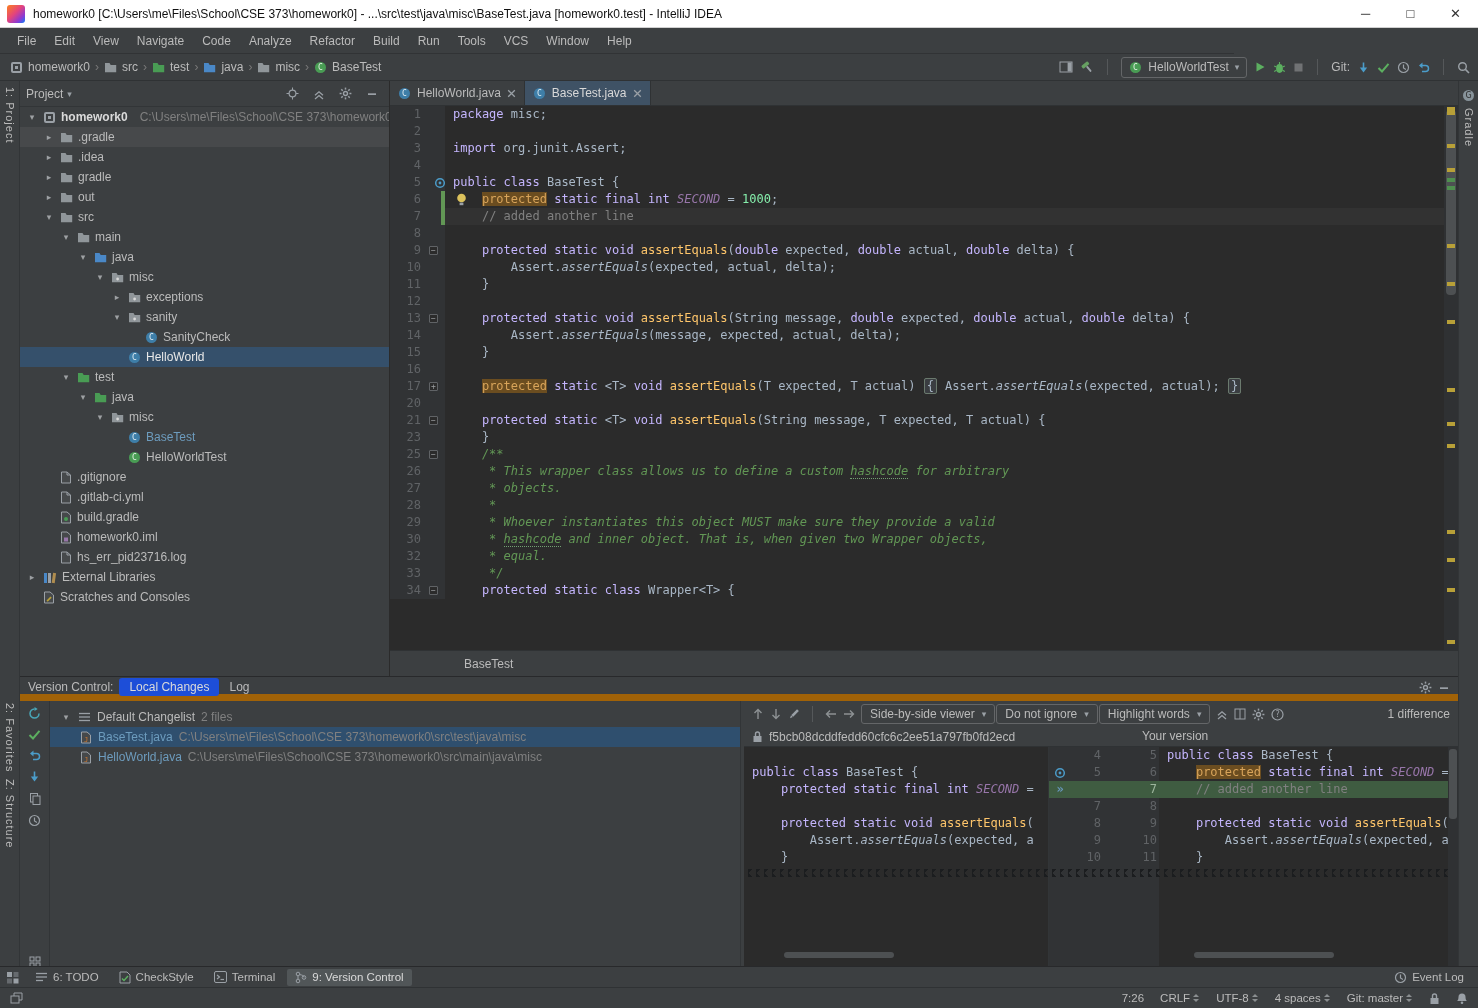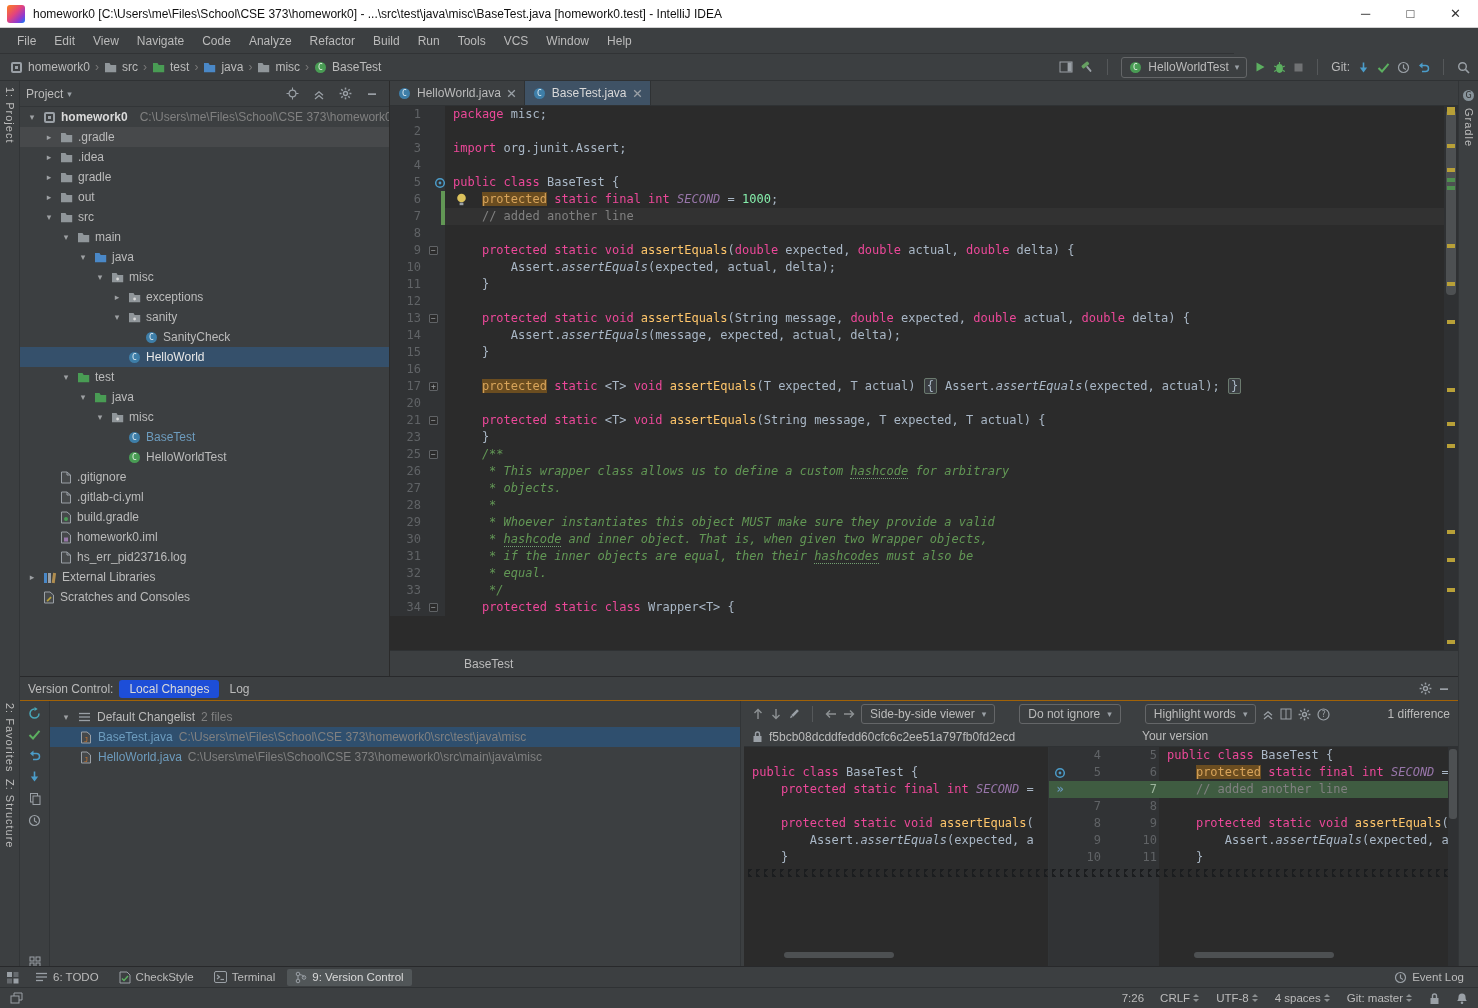--- a/index.html
+++ b/index.html
@@ -56,35 +56,35 @@
  font-family:"DejaVu Sans Mono",monospace;font-size:12px}
 .cl{display:flex;height:17px;line-height:17px;white-space:pre}
 .cl .ln{width:36px;flex:none;text-align:right;color:#606366;background:#313335;padding-right:5px}
 .cl .fld{width:15px;flex:none;background:#313335;text-align:center}
 .fbox{display:inline-block;width:9px;height:9px;border:1px solid #606366;border-radius:1px;
  font-size:8px;line-height:7px;color:#9da0a3;background:#2b2b2b;vertical-align:middle}
 .cl .cbar{width:4px;flex:none;background:#313335}
 .cl .cbar.chg{background:#629755}
 .cl .codeln{flex:1;padding-left:8px;background:#2b2b2b}
 .cl.caret .codeln{background:#323232}
-.tk-kw{color:#ec4899}.tk-tx{color:#a9b7c6}.tk-nm{color:#86efac}.tk-cm{color:#808080}
+.tk-kw{color:#c4b5fd}.tk-tx{color:#a9b7c6}.tk-nm{color:#86efac}.tk-cm{color:#808080}
 .tk-dc{color:#629755;font-style:italic}
 .tk-dcu{color:#629755;font-style:italic;border-bottom:1px dotted #72a072}
 .tk-mt{color:#ffc66b}.tk-itx{color:#a9b7c6;font-style:italic}
 .tk-fd{color:#9876aa;font-style:italic}
 .tk-hl{color:#d8a45a;background:#6b4d20}
 .tk-fb{color:#a9b7c6;background:#3a3d41;border:1px solid #6b7a6e;border-radius:2px;padding:0 2px;margin:0 1px}
 #editor-vscroll{position:absolute;right:0;top:25px;width:14px;bottom:26px;background:#2f3133}
 #editor-thumb{position:absolute;left:2px;top:4px;width:10px;height:185px;background:#4d5052;border-radius:4px}
 .mark{position:absolute;left:3px;width:8px;height:4px}
 #editor-crumb{position:absolute;left:0;bottom:0;right:0;height:26px;background:#3c3f41;
  border-top:1px solid #2f3234;display:flex;align-items:center;padding-left:74px;color:#bbbbbb}
 
 #vc{position:absolute;left:20px;top:676px;width:1438px;height:290px;background:#3c3f41;border-top:1px solid #28292b}
-#vc-header{height:24px;display:flex;align-items:center;gap:6px;padding:0 8px;border-bottom:1px solid #a16207}
+#vc-header{height:24px;display:flex;align-items:flex-end;gap:6px;padding:0 8px;border-bottom:7px solid #a16207}
 .vc-tab{padding:2px 10px;border-radius:3px}
 .vc-tab.active{background:#1d4ed8;color:#dadada}
 #vc-toolcol{position:absolute;left:0;top:24px;width:30px;bottom:0;border-right:1px solid #323537;
  display:flex;flex-direction:column;align-items:center;padding-top:6px;gap:9px}
 #vc-changes{position:absolute;left:30px;top:24px;width:690px;bottom:0;overflow:hidden}
 .vcrow{height:20px;display:flex;align-items:center;gap:6px;padding-left:10px;white-space:nowrap}
 .vcrow.sel{background:#2f4f6e}
 .vcname{color:#6d9cbe}
 .vcpath{color:#808080}
 #vc-split{position:absolute;left:720px;top:24px;width:4px;bottom:0;background:#3c3f41;border-left:1px solid #323537}
@@ -653,21 +653,20 @@
       <div class="cl"><span class="ln">17</span><span class="fld"><span class="fbox">+</span></span><span class="cbar"></span><span class="codeln"><span class="tk-tx">    </span><span class="tk-hl">protected</span><span class="tk-kw"> static</span><span class="tk-tx"> &lt;T&gt; </span><span class="tk-kw">void</span><span class="tk-mt"> assertEquals</span><span class="tk-tx">(T expected, T actual) </span><span class="tk-fb">{</span><span class="tk-tx"> Assert.</span><span class="tk-itx">assertEquals</span><span class="tk-tx">(expected, actual); </span><span class="tk-fb">}</span></span></div>
       <div class="cl"><span class="ln">20</span><span class="fld"></span><span class="cbar"></span><span class="codeln"></span></div>
       <div class="cl"><span class="ln">21</span><span class="fld"><span class="fbox">−</span></span><span class="cbar"></span><span class="codeln"><span class="tk-tx">    </span><span class="tk-kw">protected static</span><span class="tk-tx"> &lt;T&gt; </span><span class="tk-kw">void</span><span class="tk-mt"> assertEquals</span><span class="tk-tx">(String message, T expected, T actual) {</span></span></div>
       <div class="cl"><span class="ln">23</span><span class="fld"></span><span class="cbar"></span><span class="codeln"><span class="tk-tx">    }</span></span></div>
       <div class="cl"><span class="ln">25</span><span class="fld"><span class="fbox">−</span></span><span class="cbar"></span><span class="codeln"><span class="tk-dc">    /**</span></span></div>
       <div class="cl"><span class="ln">26</span><span class="fld"></span><span class="cbar"></span><span class="codeln"><span class="tk-dc">     * This wrapper class allows us to define a custom </span><span class="tk-dcu">hashcode</span><span class="tk-dc"> for arbitrary</span></span></div>
       <div class="cl"><span class="ln">27</span><span class="fld"></span><span class="cbar"></span><span class="codeln"><span class="tk-dc">     * objects.</span></span></div>
       <div class="cl"><span class="ln">28</span><span class="fld"></span><span class="cbar"></span><span class="codeln"><span class="tk-dc">     *</span></span></div>
       <div class="cl"><span class="ln">29</span><span class="fld"></span><span class="cbar"></span><span class="codeln"><span class="tk-dc">     * Whoever instantiates this object MUST make sure they provide a valid</span></span></div>
       <div class="cl"><span class="ln">30</span><span class="fld"></span><span class="cbar"></span><span class="codeln"><span class="tk-dc">     * </span><span class="tk-dcu">hashcode</span><span class="tk-dc"> and inner object. That is, when given two Wrapper objects,</span></span></div>
-      <div class="cl"><span class="ln">31</span><span class="fld"></span><span class="cbar"></span><span class="codeln"><span class="tk-dc">     * if the inner objects are equal, then their </span><span class="tk-dcu">hashcodes</span><span class="tk-dc"> must also be</span></span></div>
       <div class="cl"><span class="ln">32</span><span class="fld"></span><span class="cbar"></span><span class="codeln"><span class="tk-dc">     * equal.</span></span></div>
       <div class="cl"><span class="ln">33</span><span class="fld"></span><span class="cbar"></span><span class="codeln"><span class="tk-dc">     */</span></span></div>
       <div class="cl"><span class="ln">34</span><span class="fld"><span class="fbox">−</span></span><span class="cbar"></span><span class="codeln"><span class="tk-tx">    </span><span class="tk-kw">protected static class</span><span class="tk-tx"> Wrapper&lt;T&gt; {</span></span></div>
     </div>
   <span class="gutter-abs ic" style="left:44px;top:96px">
       <svg width="12" height="12">
         <circle cx="6" cy="6" r="4.3" fill="none" stroke="#4b9cc9" stroke-width="1.5"></circle>
         <circle cx="6" cy="6" r="1.4" fill="#4b9cc9"></circle>
       </svg>
     </span>
@@ -850,21 +849,21 @@
       <span class="ic">
           <svg width="12" height="12">
             <path d="M11 6H2M5 2.5L1.5 6 5 9.5" fill="none" stroke="#8d9193" stroke-width="1.4"></path>
           </svg>
         </span>
       <span class="ic">
           <svg width="12" height="12">
             <path d="M1 6h9M7 2.5L10.5 6 7 9.5" fill="none" stroke="#8d9193" stroke-width="1.4"></path>
           </svg>
         </span>
-      <span id="diff-dropdowns" style="display:flex;gap:24px;align-items:center">
+      <span id="diff-dropdowns" style="display:flex;gap:1px;align-items:center">
           <span class="combo">
             <span>Side-by-side viewer</span>
             <span class="dd-caret">▾</span>
           </span>
           <span class="combo">
             <span>Do not ignore</span>
             <span class="dd-caret">▾</span>
           </span>
           <span class="combo">
             <span>Highlight words</span>

